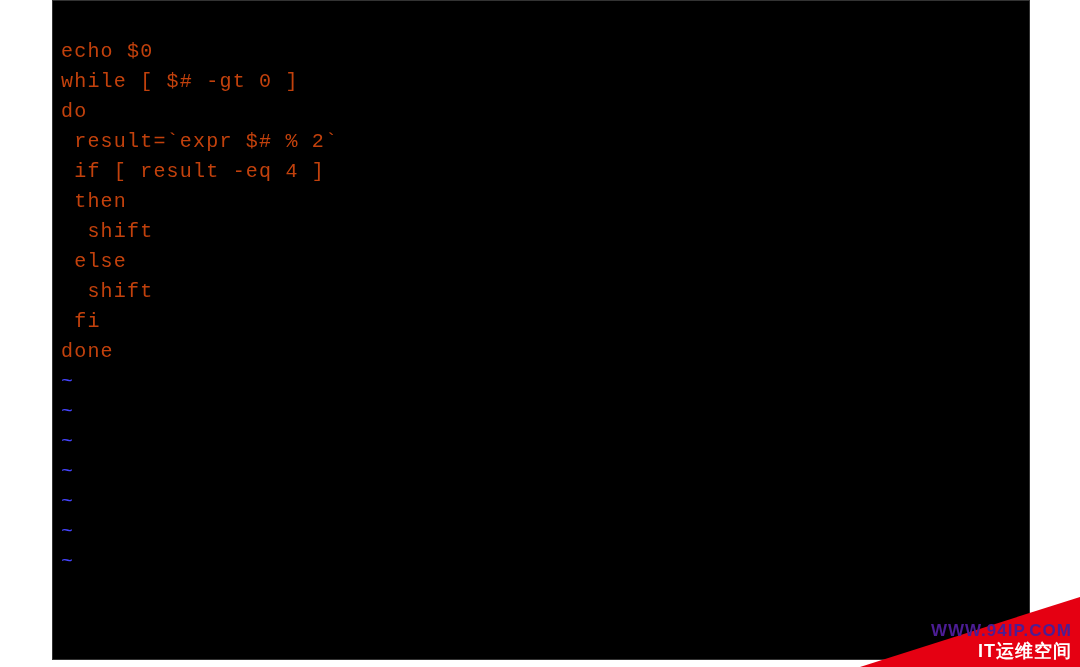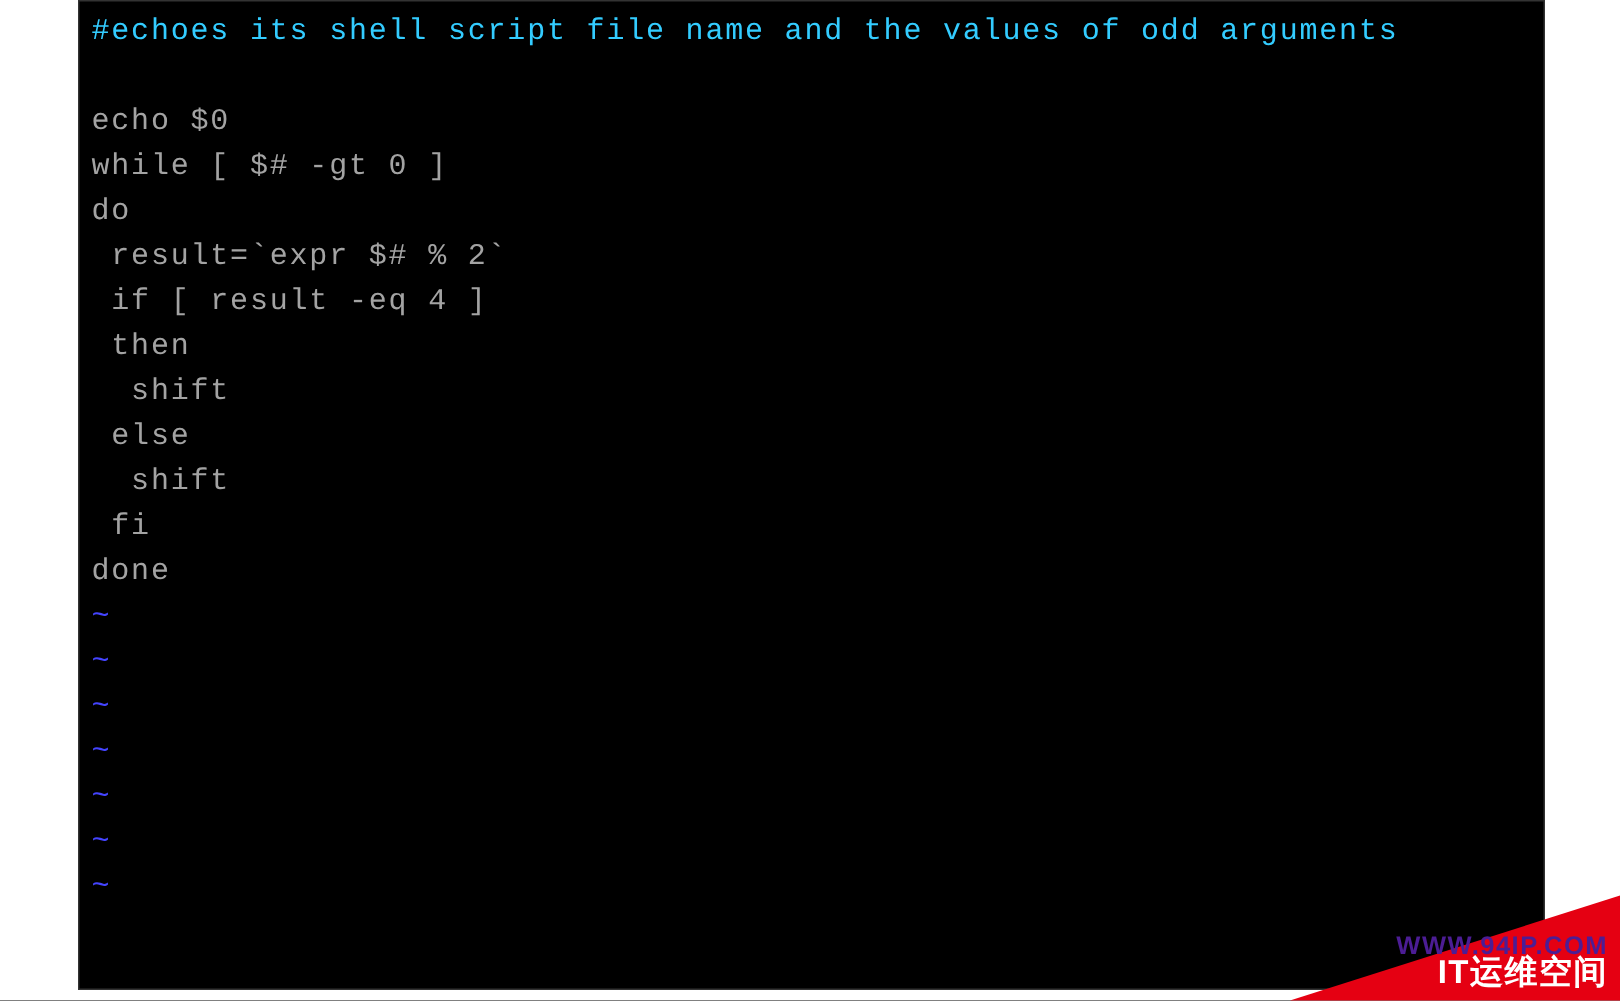--- a/index.html
+++ b/index.html
@@ -20,21 +20,21 @@
       left: 52px;
       top: 0;
       width: 978px;
       height: 660px;
       background: #000000;
       border: 1px solid #333;
       padding: 6px 8px;
       overflow: hidden;
     }
     .terminal-line {
-      color: #a3a3a3;
+      color: #c2410c;
       font-family: "Courier New", monospace;
       font-size: 20px;
       line-height: 1.5;
       white-space: pre;
       letter-spacing: 1.2px;
     }
     .shebang {
       color: #33ccff;
     }
     .comment {
@@ -68,32 +68,31 @@
       font-size: 17px;
       color: #4c1d95;
       font-weight: bold;
       letter-spacing: 1px;
     }
     .watermark-text2 {
       position: absolute;
       right: 8px;
       bottom: 4px;
       font-family: "Microsoft YaHei", Arial, sans-serif;
-      font-size: 22px;
+      font-size: 18px;
       color: #ffffff;
       font-weight: bold;
       letter-spacing: 1px;
     }
   </style>
 </head>
 <body>
 
 <div class="terminal">
   <div id="terminal-content">
-      <div class="terminal-line comment">#echoes its shell script file name and the values of odd arguments</div>
       <div class="terminal-line "> </div>
       <div class="terminal-line ">echo $0</div>
       <div class="terminal-line ">while [ $# -gt 0 ]</div>
       <div class="terminal-line ">do</div>
       <div class="terminal-line "> result=`expr $# % 2`</div>
       <div class="terminal-line "> if [ result -eq 4 ]</div>
       <div class="terminal-line "> then</div>
       <div class="terminal-line ">  shift</div>
       <div class="terminal-line "> else</div>
       <div class="terminal-line ">  shift</div>

